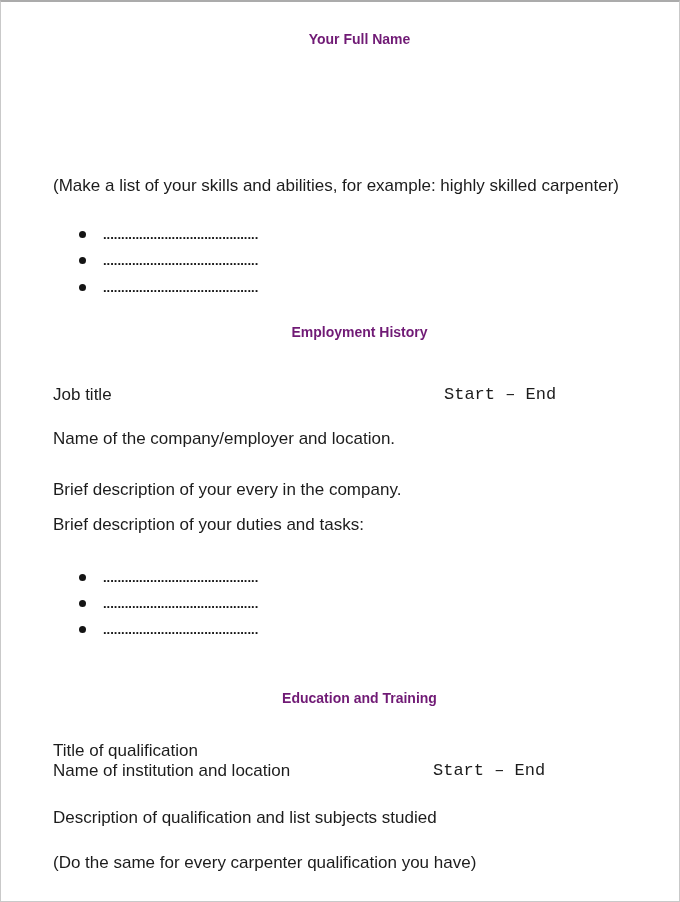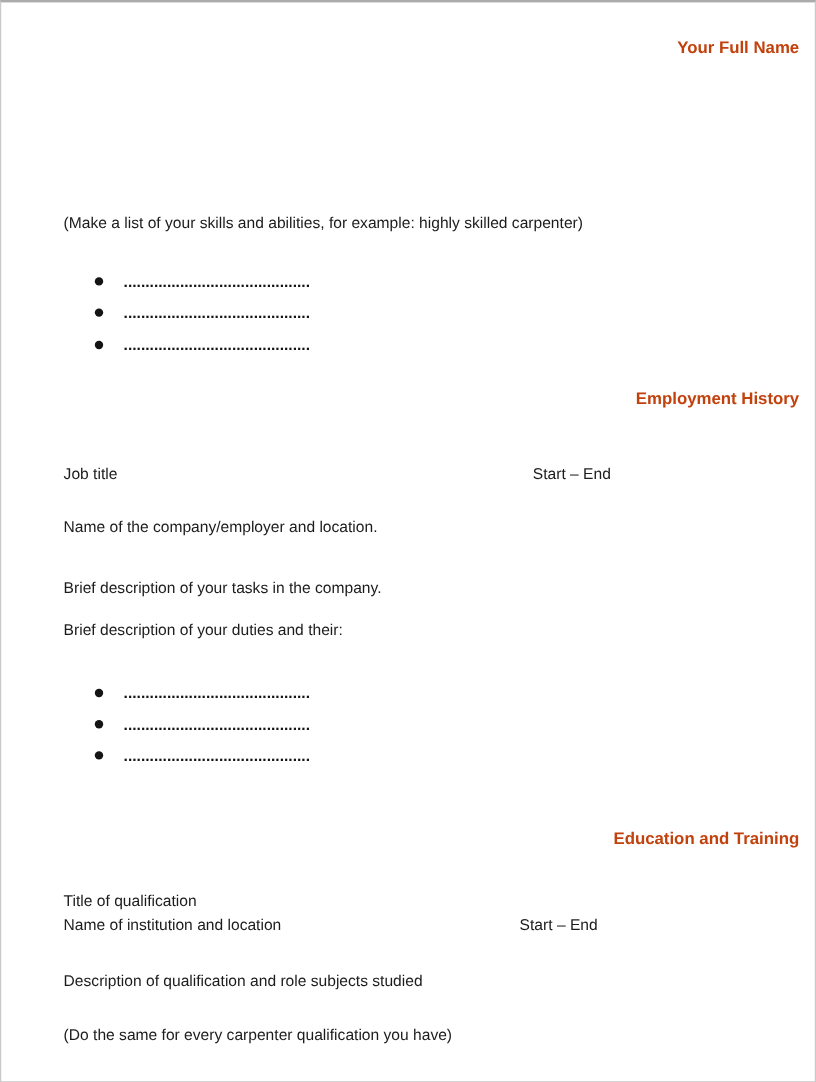--- a/index.html
+++ b/index.html
@@ -20,31 +20,31 @@
     border-left: 1px solid #c9c9c9;
     border-right: 1px solid #c9c9c9;
     border-bottom: 1px solid #c9c9c9;
     color: #1c1c1c;
   }
   
   .line {
     position: absolute;
     left: 52px;
     width: 613px;
-    font-size: 13px;
+    font-size: 17px;
     line-height: 17px;
     color: #1c1c1c;
     white-space: nowrap;
   }
   .heading {
     font-weight: bold;
     font-size: 14px;
     line-height: 18px;
-    text-align: right;
-    color: #c2410c;
+    text-align: center;
+    color: #701a75;
   }
   .bullet-row {
     position: absolute;
     left: 52px;
     width: 613px;
     height: 17px;
   }
   .bullet-dot {
     position: absolute;
     left: 26px;
@@ -62,20 +62,21 @@
     font-size: 13px;
     line-height: 17px;
     letter-spacing: 0px;
     color: #141414;
     white-space: nowrap;
   }
   .date-right {
     position: absolute;
     top: 0;
     white-space: nowrap;
+    font-family: Liberation Mono, monospace;
   }
   .date-emp { left: 391px; }   
   .date-edu { left: 380px; }   
 </style>
 </head>
 <body>
 
 <div class="page">
 
   <div class="line heading" style="top:28px">Your Full Name</div>
@@ -96,22 +97,22 @@
   </div>
 
   <div class="line heading" style="top:321px">Employment History</div>
 
   <div class="line" style="top:384px">
     <span>Job title</span>
     <span class="date-right date-emp">Start – End</span>
   </div>
 
   <div class="line" style="top:428px">Name of the company/employer and location.</div>
-  <div class="line" style="top:479px">Brief description of your tasks in the company.</div>
-  <div class="line" style="top:514px">Brief description of your duties and their:</div>
+  <div class="line" style="top:479px">Brief description of your every in the company.</div>
+  <div class="line" style="top:514px">Brief description of your duties and tasks:</div>
 
   <div class="bullet-row" style="top:567px">
     <span class="bullet-dot"></span>
     <span class="dots">...........................................</span>
   </div>
   <div class="bullet-row" style="top:593px">
     <span class="bullet-dot"></span>
     <span class="dots">...........................................</span>
   </div>
   <div class="bullet-row" style="top:619px">
@@ -120,16 +121,16 @@
   </div>
 
   <div class="line heading" style="top:687px">Education and Training</div>
 
   <div class="line" style="top:760px">
     <span>Name of institution and location</span>
     <span class="date-right date-edu">Start – End</span>
   </div>
 
   <div class="line" style="top:740px">Title of qualification</div>
-  <div class="line" style="top:807px">Description of qualification and role subjects studied</div>
+  <div class="line" style="top:807px">Description of qualification and list subjects studied</div>
   <div class="line" style="top:852px">(Do the same for every carpenter qualification you have)</div>
 
 </div>
 
 </body></html>

